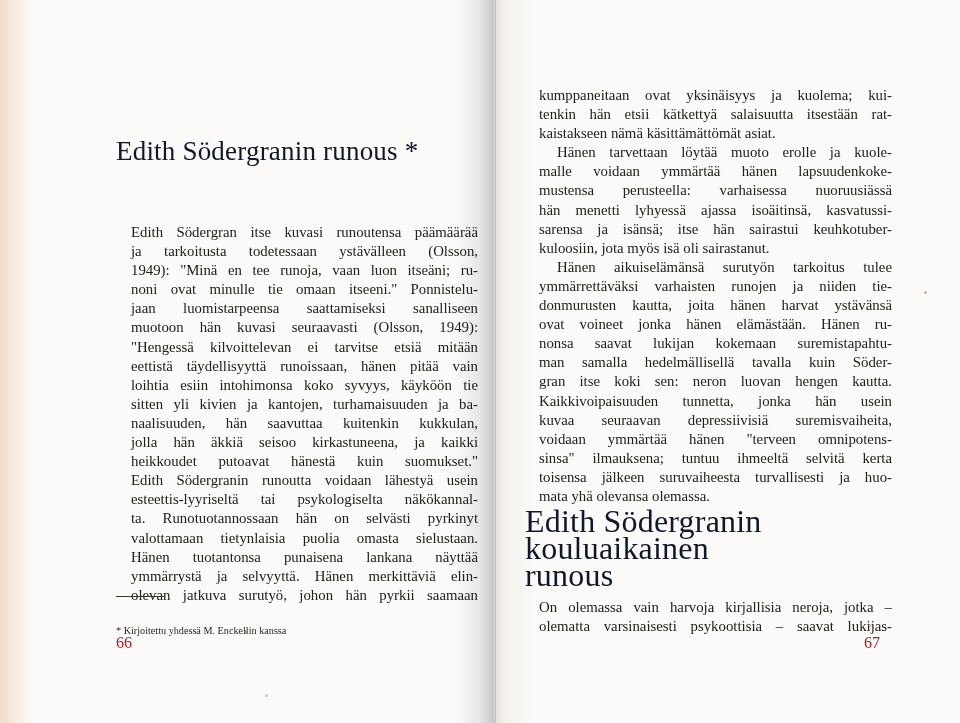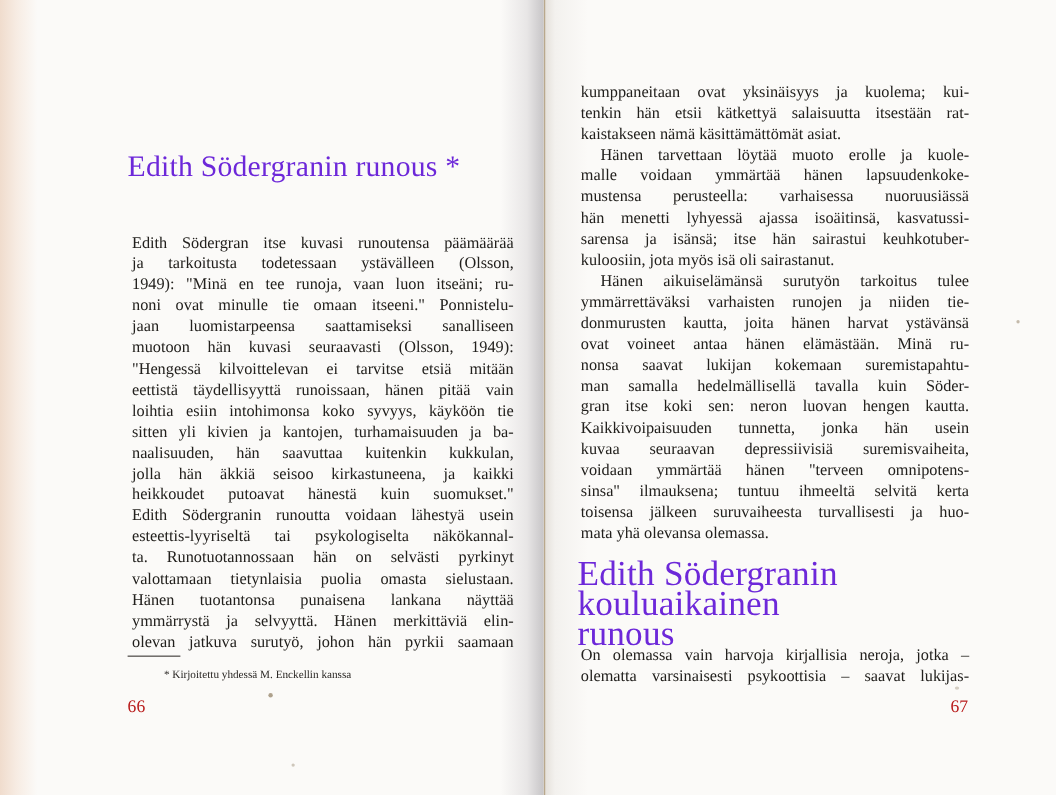--- a/index.html
+++ b/index.html
@@ -27,45 +27,45 @@
         #f3f1ee 62%,
         rgba(251,250,248,0) 100%);
     }
     .page { position: absolute; top: 0; height: 723px; }
     .page-left { left: 0; width: 480px; }
     .page-right { left: 480px; width: 480px; }
 
     .chapter-title {
       position: absolute; font-weight: normal; margin: 0;
       font-family: "Liberation Serif", "DejaVu Serif", serif;
-      color: #6d28d9; letter-spacing: 0.2px;
+      color: #0f172a; letter-spacing: 0.2px;
     }
     .title-left { left: 116px; top: 136px; font-size: 27px; }
     .title-right { left: 45px; top: 508px; font-size: 32px; line-height: 27px; width: 380px; }
 
     .body-text {
-      position: absolute; margin: 4px;
+      position: absolute; margin: 15px;
       font-family: "Liberation Serif", "DejaVu Serif", serif;
       font-size: 14.8px; line-height: 19.1px;
       text-align: justify; color: #22201d;
     }
     .body-left { left: 116px; top: 208px; width: 347px; }
     .body-right { left: 44px; top: 71px; width: 353px; }
     .body-right-2 { left: 44px; top: 583px; width: 353px; }
     .line { display: block; white-space: nowrap; text-align-last: justify; }
     .line.last { text-align-last: left; }
     .indent { padding-left: 18px; }
 
     .footnote-rule {
       position: absolute; left: 116px; top: 596px; width: 48px; height: 1px;
       background: #3a3632;
     }
     .footnote {
-      position: absolute; left: 116px; top: 608px; font-size: 10.2px;
-      font-family: "Liberation Serif", "DejaVu Serif", serif; color: #2a2724; margin-left: 33px;
+      position: absolute; left: 116px; top: 625px; font-size: 10.2px;
+      font-family: "Liberation Serif", "DejaVu Serif", serif; color: #2a2724;
     }
     .page-number {
       position: absolute; font-size: 16px;
       font-family: "Liberation Serif", "DejaVu Serif", serif; color: #b91c1c;
     }
     .pn-left { left: 116px; top: 634px; }
     .pn-right { left: 384px; top: 634px; }
 
     .speck {
       position: absolute; border-radius: 50%; background: #8d7a5e; opacity: 0.7;
@@ -118,21 +118,21 @@
         <span class="line last">kaistakseen nämä käsittämättömät asiat.</span>
         <span class="line indent">Hänen tarvettaan löytää muoto erolle ja kuole-</span>
         <span class="line">malle voidaan ymmärtää hänen lapsuudenkoke-</span>
         <span class="line">mustensa perusteella: varhaisessa nuoruusiässä</span>
         <span class="line">hän menetti lyhyessä ajassa isoäitinsä, kasvatussi-</span>
         <span class="line">sarensa ja isänsä; itse hän sairastui keuhkotuber-</span>
         <span class="line last">kuloosiin, jota myös isä oli sairastanut.</span>
         <span class="line indent">Hänen aikuiselämänsä surutyön tarkoitus tulee</span>
         <span class="line">ymmärrettäväksi varhaisten runojen ja niiden tie-</span>
         <span class="line">donmurusten kautta, joita hänen harvat ystävänsä</span>
-        <span class="line">ovat voineet antaa hänen elämästään. Minä ru-</span>
+        <span class="line">ovat voineet jonka hänen elämästään. Hänen ru-</span>
         <span class="line">nonsa saavat lukijan kokemaan suremistapahtu-</span>
         <span class="line">man samalla hedelmällisellä tavalla kuin Söder-</span>
         <span class="line">gran itse koki sen: neron luovan hengen kautta.</span>
         <span class="line">Kaikkivoipaisuuden tunnetta, jonka hän usein</span>
         <span class="line">kuvaa seuraavan depressiivisiä suremisvaiheita,</span>
         <span class="line">voidaan ymmärtää hänen "terveen omnipotens-</span>
         <span class="line">sinsa" ilmauksena; tuntuu ihmeeltä selvitä kerta</span>
         <span class="line">toisensa jälkeen suruvaiheesta turvallisesti ja huo-</span>
         <span class="line last">mata yhä olevansa olemassa.</span>
       </div>

